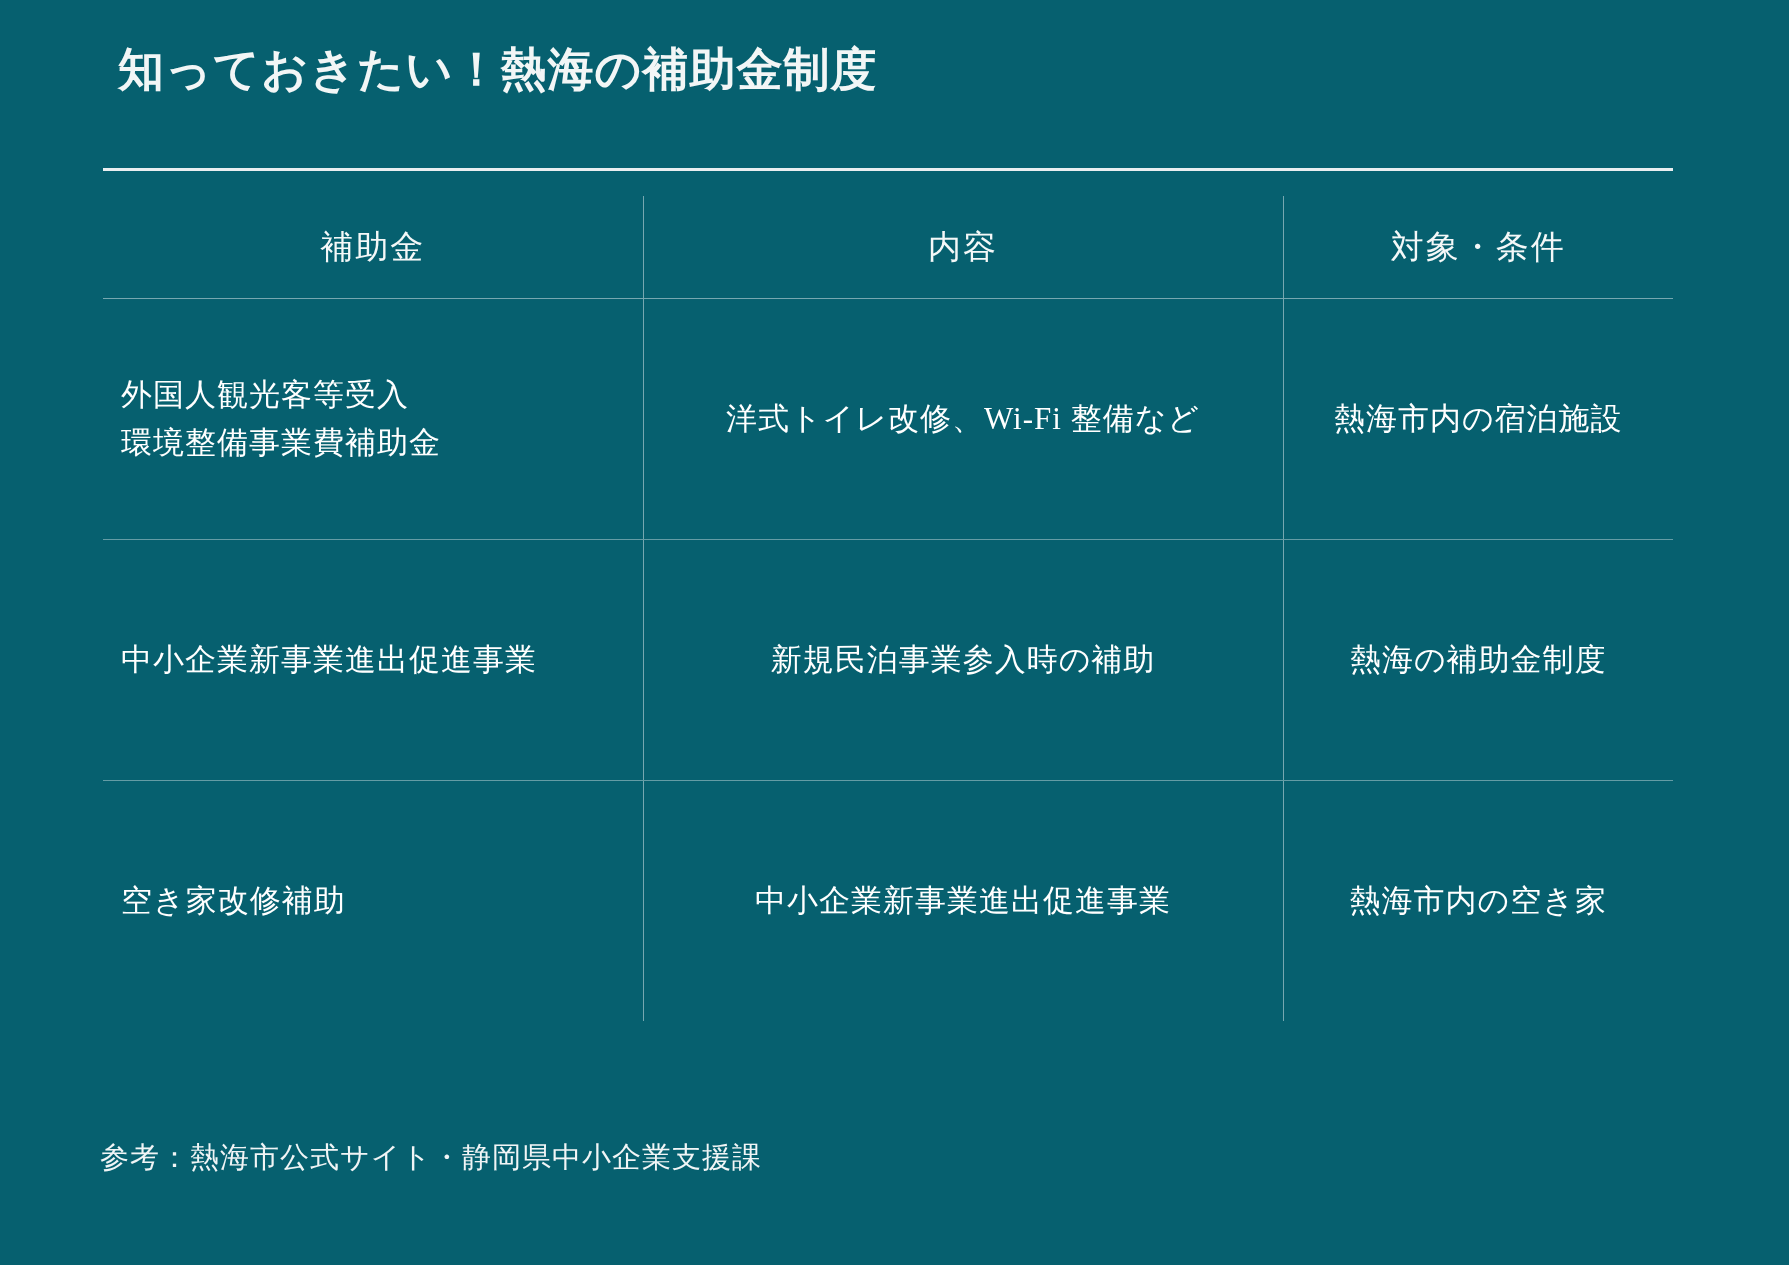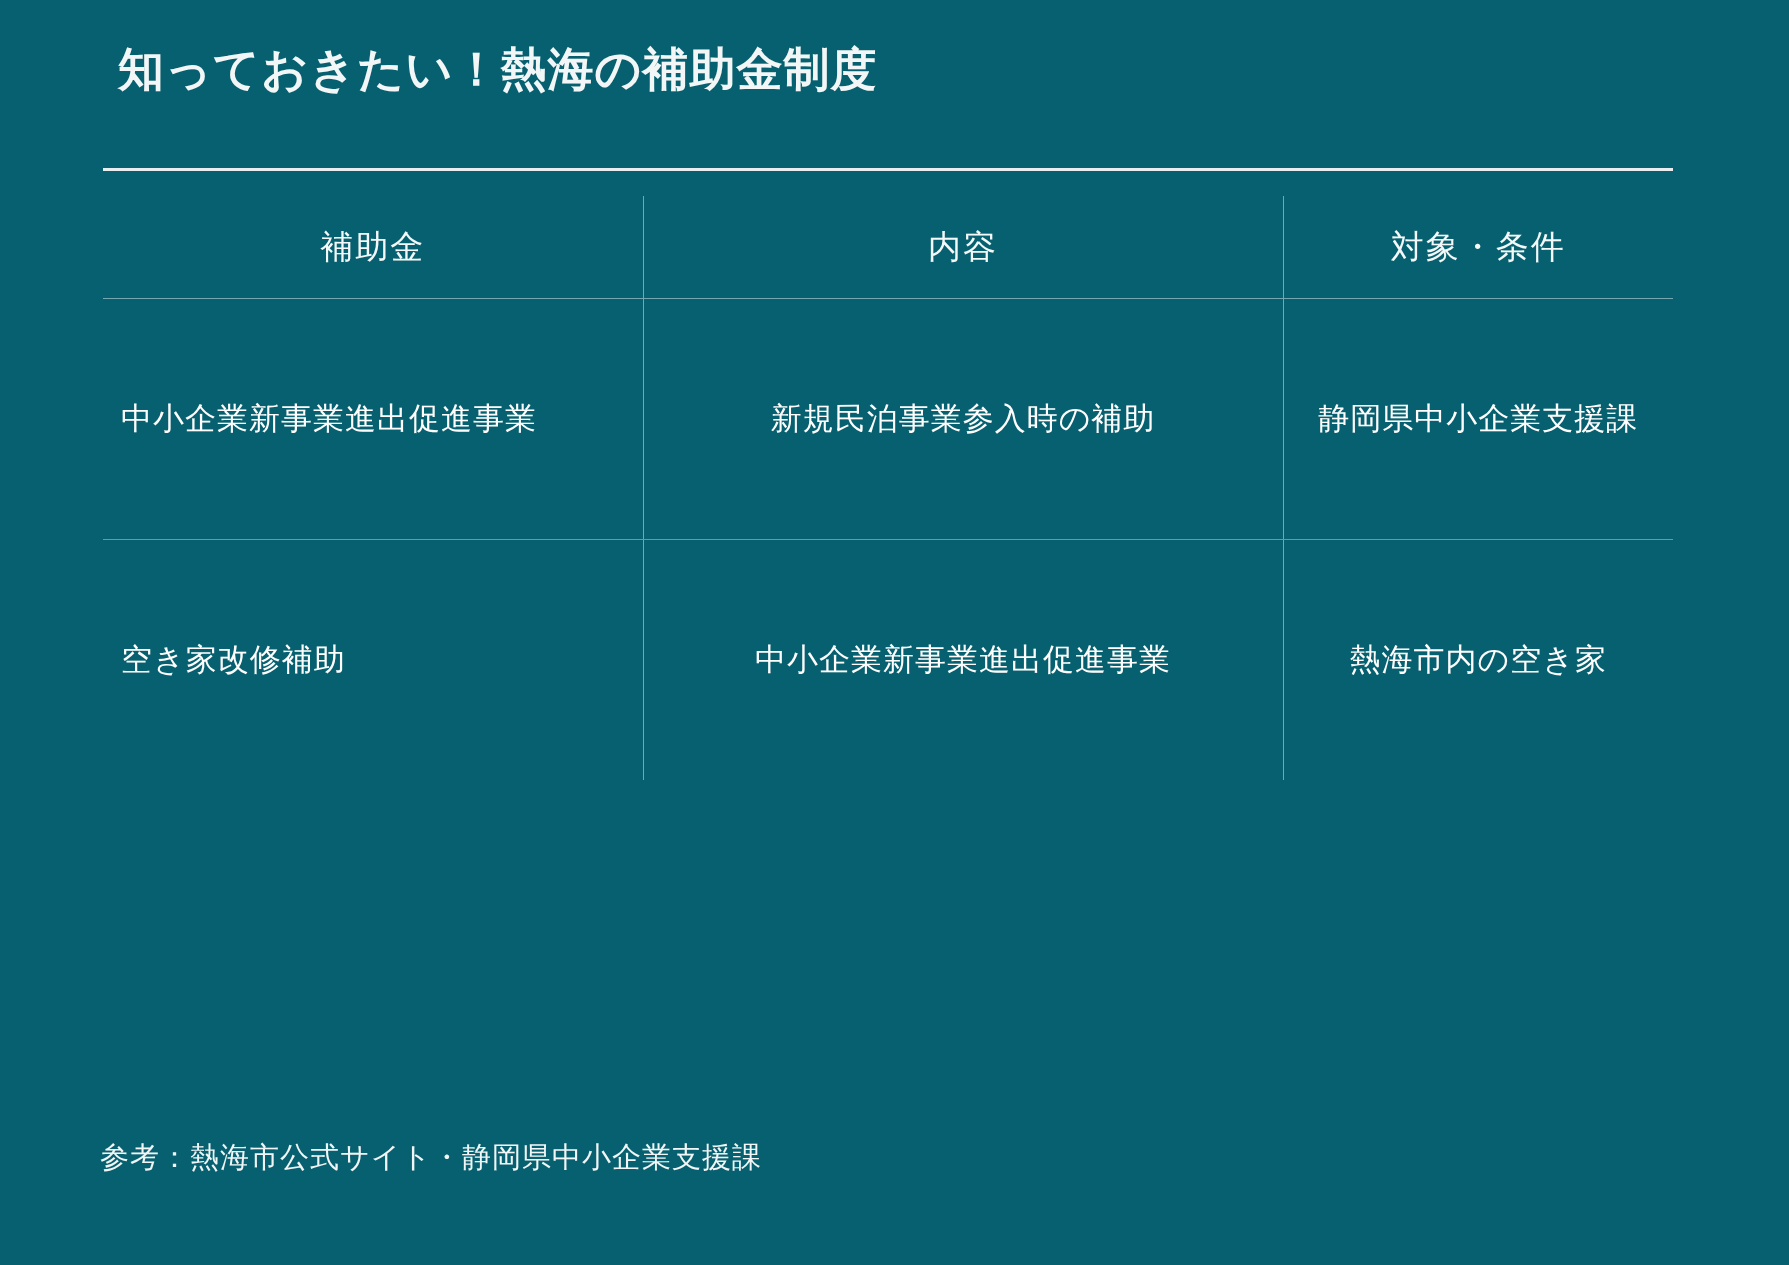--- a/index.html
+++ b/index.html
@@ -148,27 +148,35 @@
     </colgroup>
     <thead>
       <tr>
         <th class="col1">補助金</th>
         <th class="col2">内容</th>
         <th class="col3">対象・条件</th>
       </tr>
     </thead>
     <tbody>
 
+      <tr>
+        <td class="col1">
+          <span class="cell-line">外国人観光客等受入</span>
+          <span class="cell-line">環境整備事業費補助金</span>
+        </td>
+        <td class="col2">洋式トイレ改修、Wi-Fi 整備など</td>
+        <td class="col3">熱海市内の宿泊施設</td>
+      </tr>
 
       <tr>
         <td class="col1">
           <span class="cell-line">中小企業新事業進出促進事業</span>
         </td>
         <td class="col2">新規民泊事業参入時の補助</td>
-        <td class="col3">静岡県中小企業支援課</td>
+        <td class="col3">熱海の補助金制度</td>
       </tr>
 
       <tr>
         <td class="col1">
           <span class="cell-line">空き家改修補助</span>
         </td>
         <td class="col2">中小企業新事業進出促進事業</td>
         <td class="col3">熱海市内の空き家</td>
       </tr>
 

